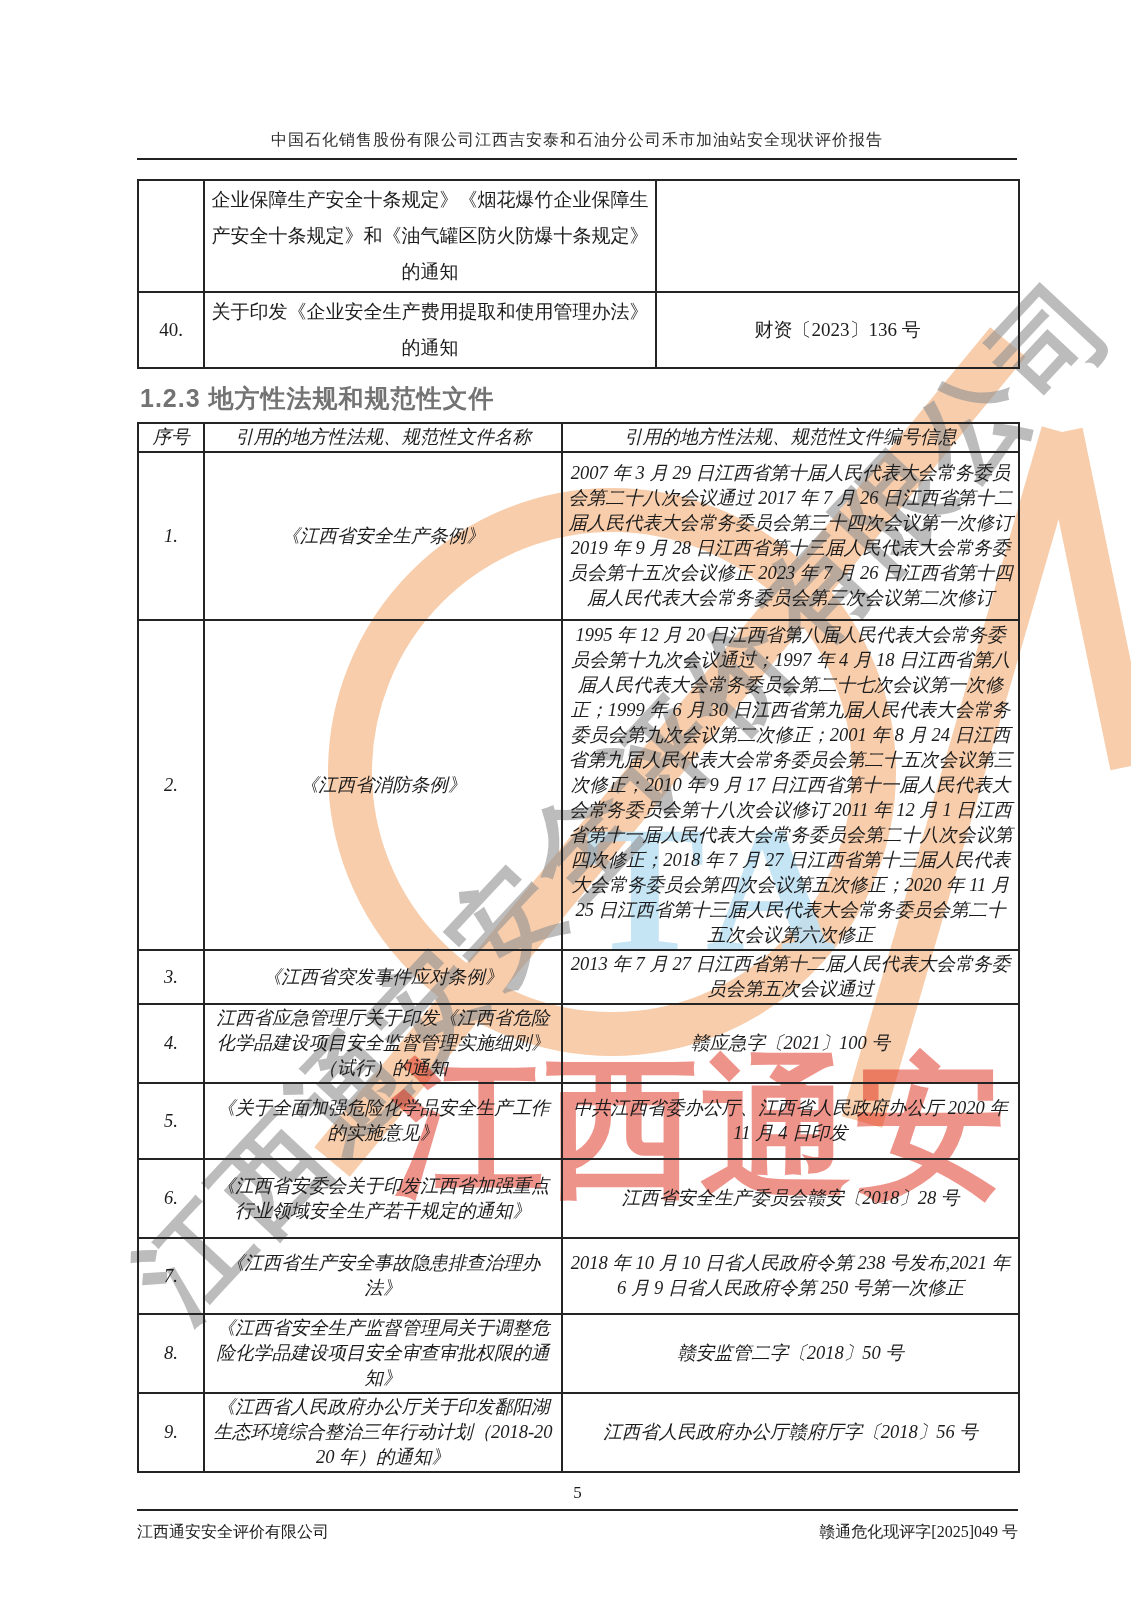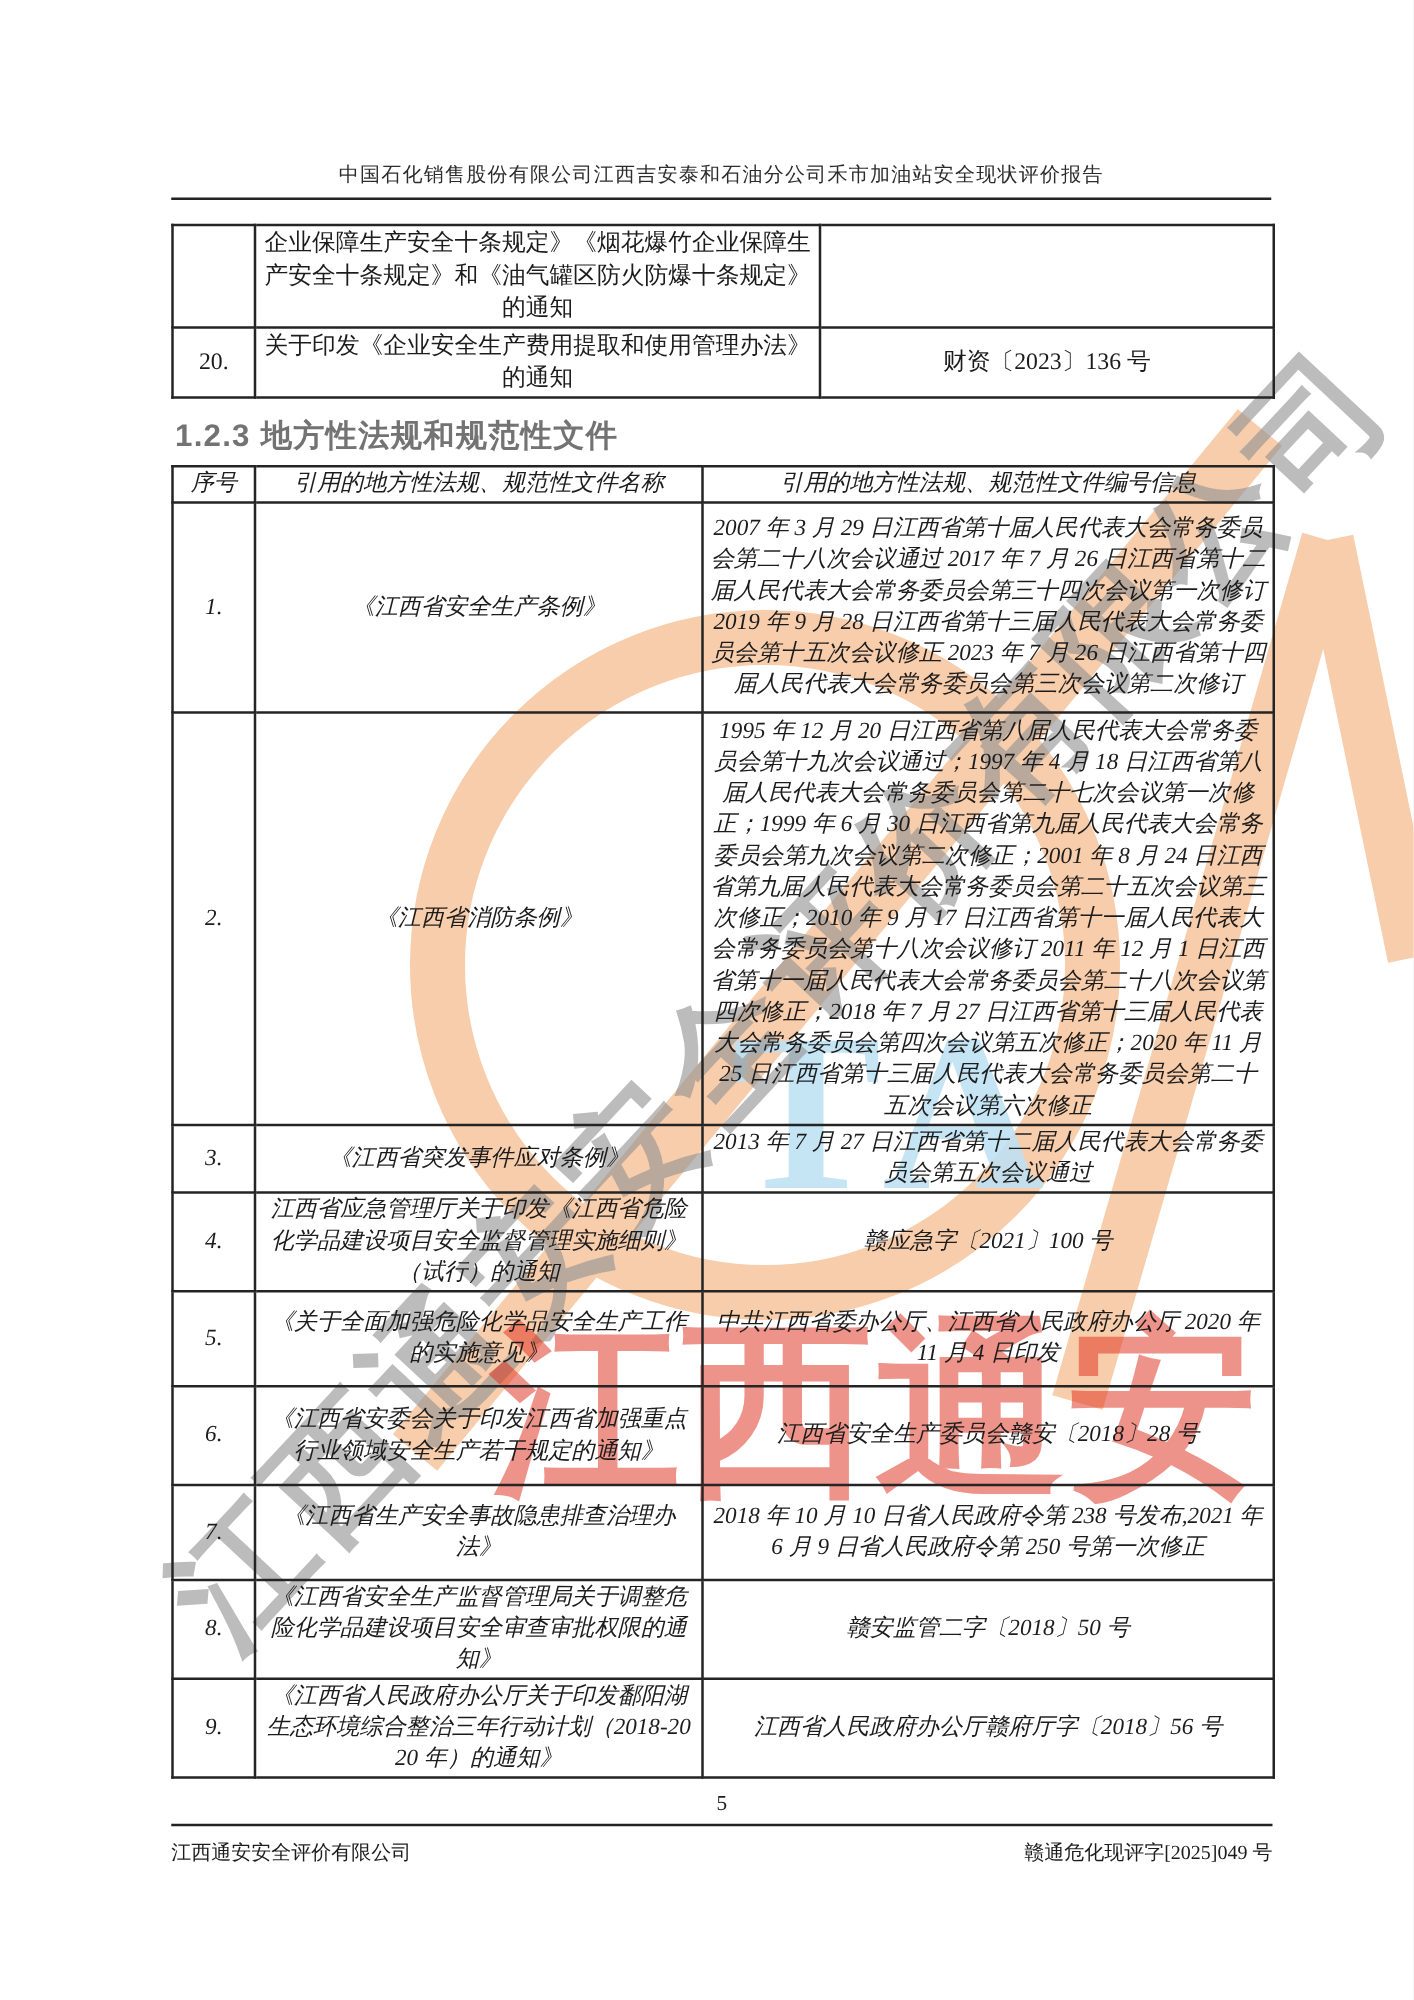--- a/index.html
+++ b/index.html
@@ -50,21 +50,21 @@
   }
   .tbl td,.tbl th{
     border:2px solid #242424;
     text-align:center;vertical-align:middle;
     padding:1px 4px;
     font-weight:normal;
     background:transparent;
     word-break:break-all;
   }
   .tbl-prev{margin-top:19px;}
-  .tbl-prev td{font-size:19px;line-height:26px;}
+  .tbl-prev td{font-size:19px;line-height:36px;}
   .tbl-prev tr.r-cont{height:80px;}
   .tbl-prev tr.r-two{height:53px;}
   .section-heading{
     margin:13px 0 7px 140px;
     font-family:"Liberation Sans","DejaVu Sans",sans-serif;
     font-size:25px;font-weight:bold;color:#737373;
     letter-spacing:1px;
   }
   .tbl-local td,.tbl-local th{font-size:18.5px;line-height:25px;font-style:italic;}
   .tbl-local thead tr{height:28px;}
@@ -114,21 +114,21 @@
           <col style="width:452px">
           <col style="width:363px">
         </colgroup>
       <tbody>
         <tr class="r-cont">
           <td></td>
           <td>企业保障生产安全十条规定》《烟花爆竹企业保障生产安全十条规定》和《油气罐区防火防爆十条规定》的通知</td>
           <td></td>
         </tr>
         <tr class="r-two">
-          <td>20.</td>
+          <td>40.</td>
           <td>关于印发《企业安全生产费用提取和使用管理办法》的通知</td>
           <td>财资〔2023〕136 号</td>
         </tr>
       </tbody>
     </table>
 
     <h2 class="section-heading">1.2.3 地方性法规和规范性文件</h2>
 
     <table class="tbl tbl-local">
       <colgroup>

